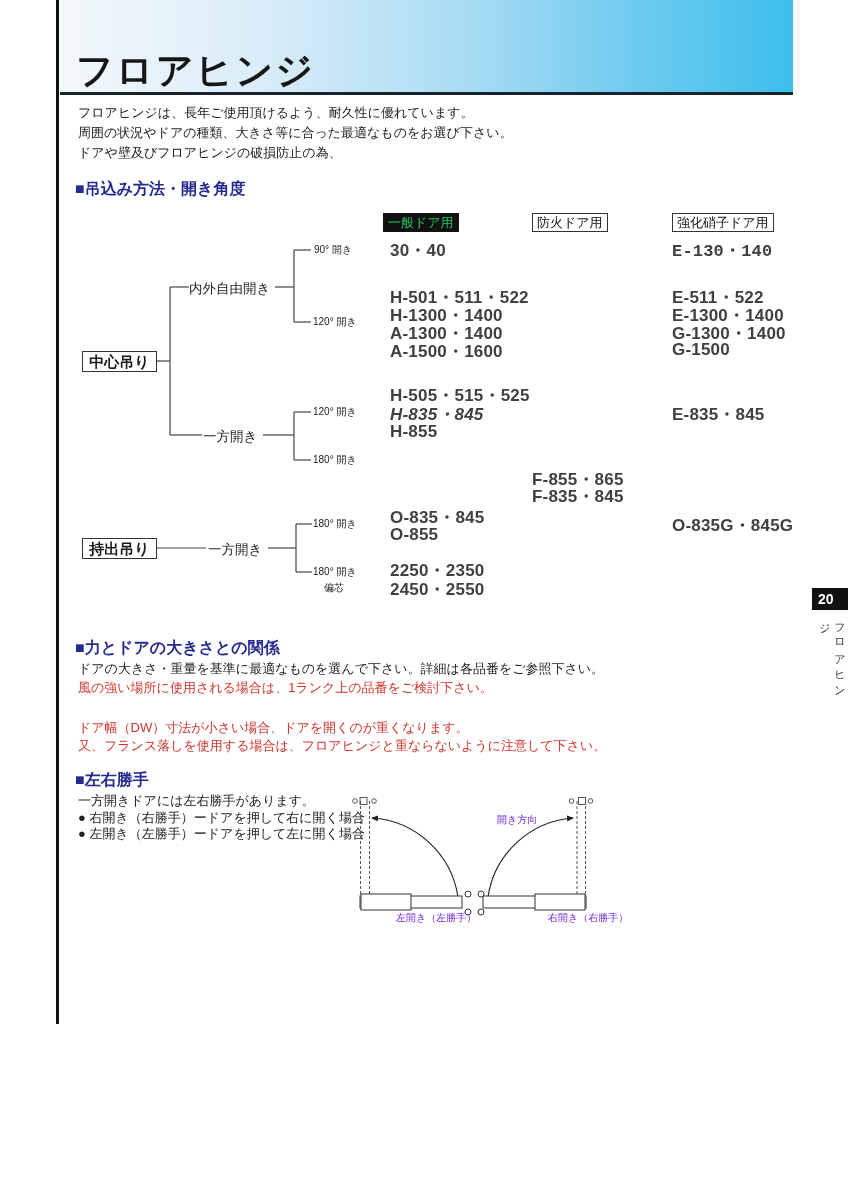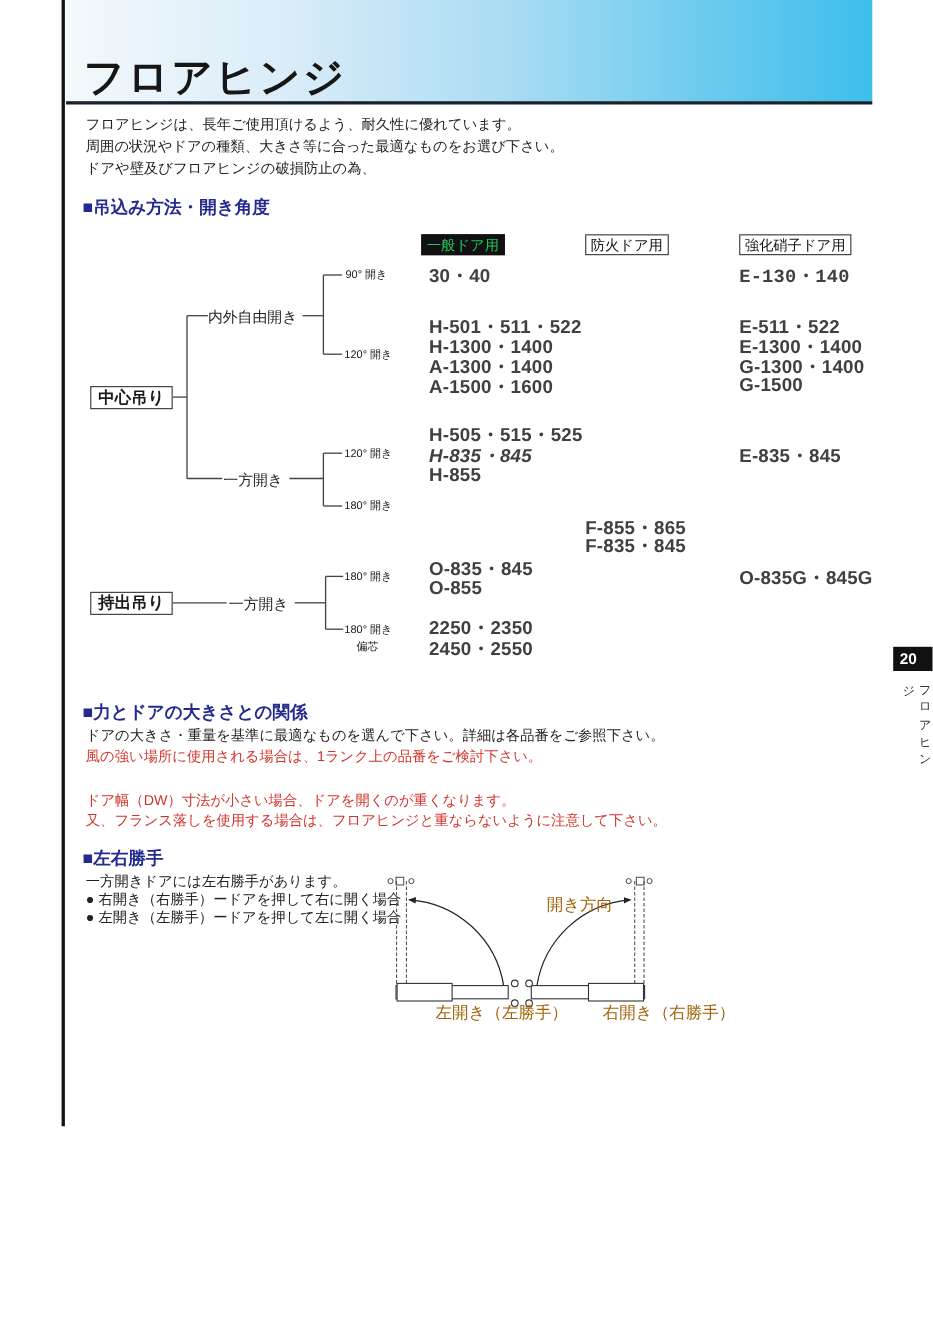--- a/index.html
+++ b/index.html
@@ -22,21 +22,21 @@
   .col-outline{background:#fff;color:#111;border:1px solid #333;}
   .tree-box{
     width:73px;height:19px;border:1px solid #333;background:#fff;
     font-size:15px;font-weight:bold;text-align:center;line-height:19px;white-space:nowrap;
   }
   .branch-label{font-size:13.5px;color:#222;white-space:nowrap;}
   .angle-label{font-size:10px;color:#222;white-space:nowrap;}
   .prod{font-size:17px;font-weight:bold;color:#404040;white-space:nowrap;letter-spacing:0.2px;}
   .body-line{left:78px;font-size:13px;white-space:nowrap;color:#222;}
   .red{color:#d2342c;}
-  .diagram-label{font-size:15px;color:#a16207;white-space:nowrap;padding-left:44px;}
+  .diagram-label{font-size:10px;color:#6d28d9;white-space:nowrap;padding-left:44px;}
   #page-tab{left:812px;top:588px;width:36px;height:22px;background:#111;color:#fff;
     font-size:14px;font-weight:bold;line-height:22px;padding-left:6px;box-sizing:border-box;}
   #side-tab-label{left:817px;top:616px;height:90px;writing-mode:vertical-rl;
     font-size:11px;letter-spacing:3px;color:#333;}
   svg{display:block;}
 </style>
 </head>
 <body>
 
 <div id="page">

